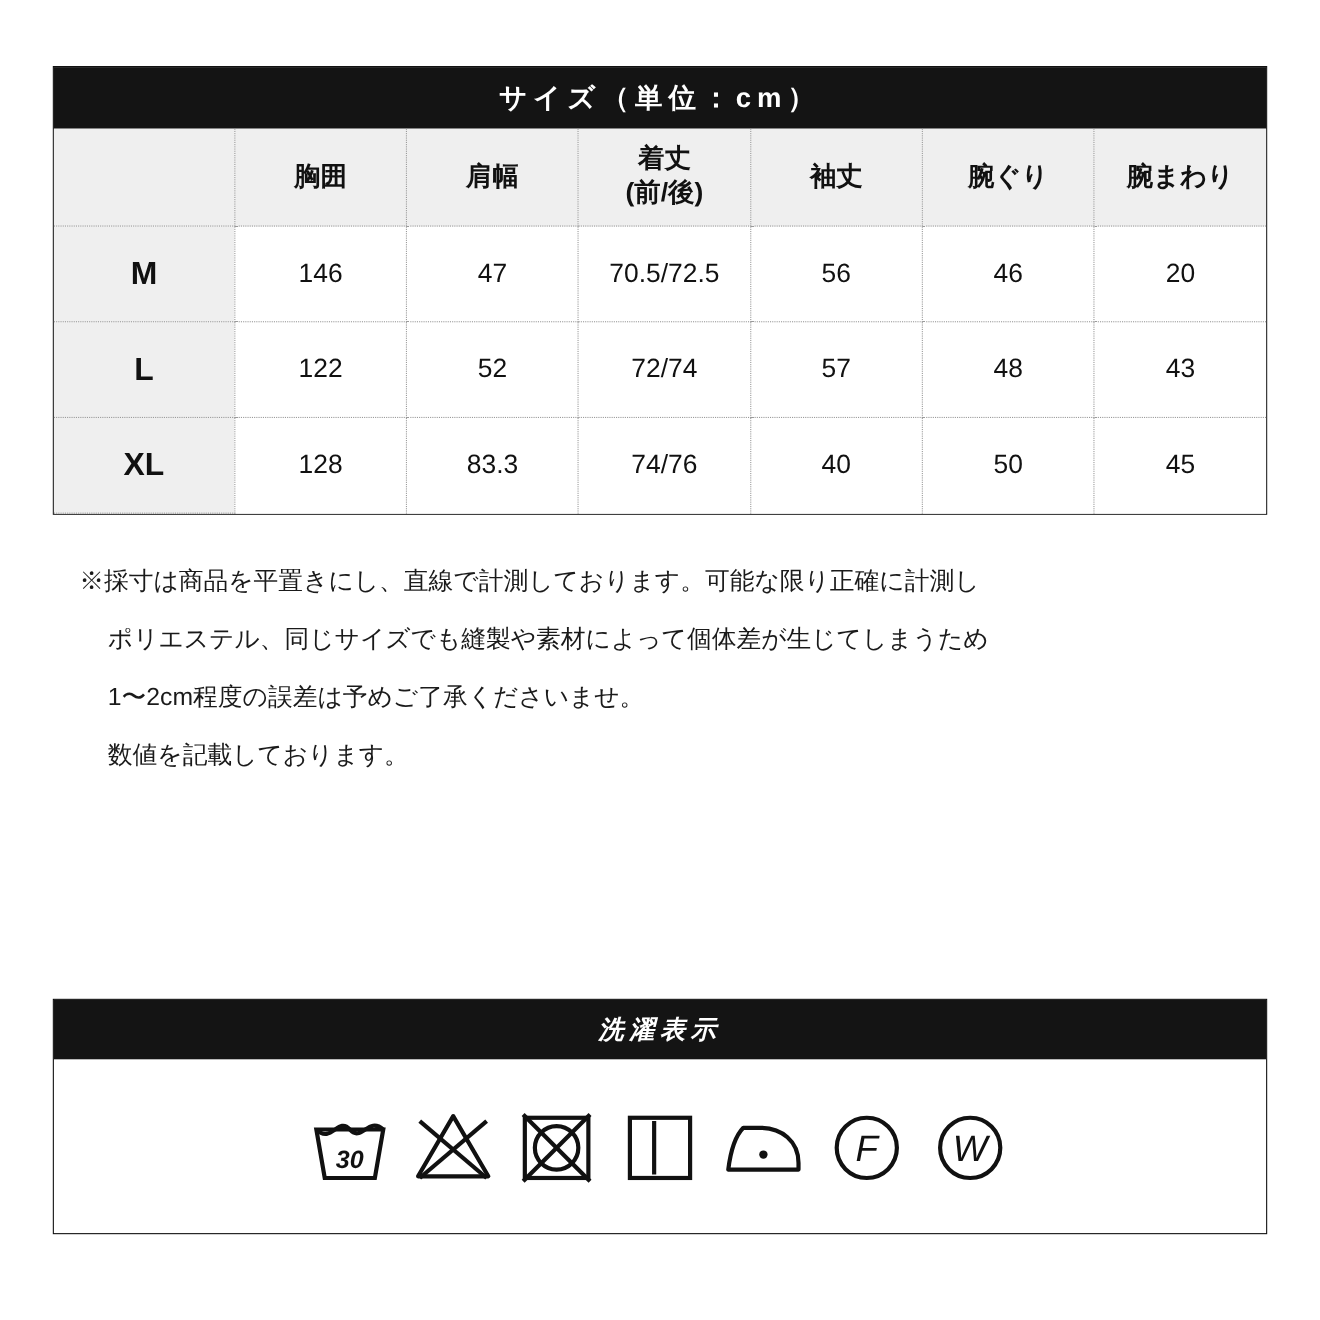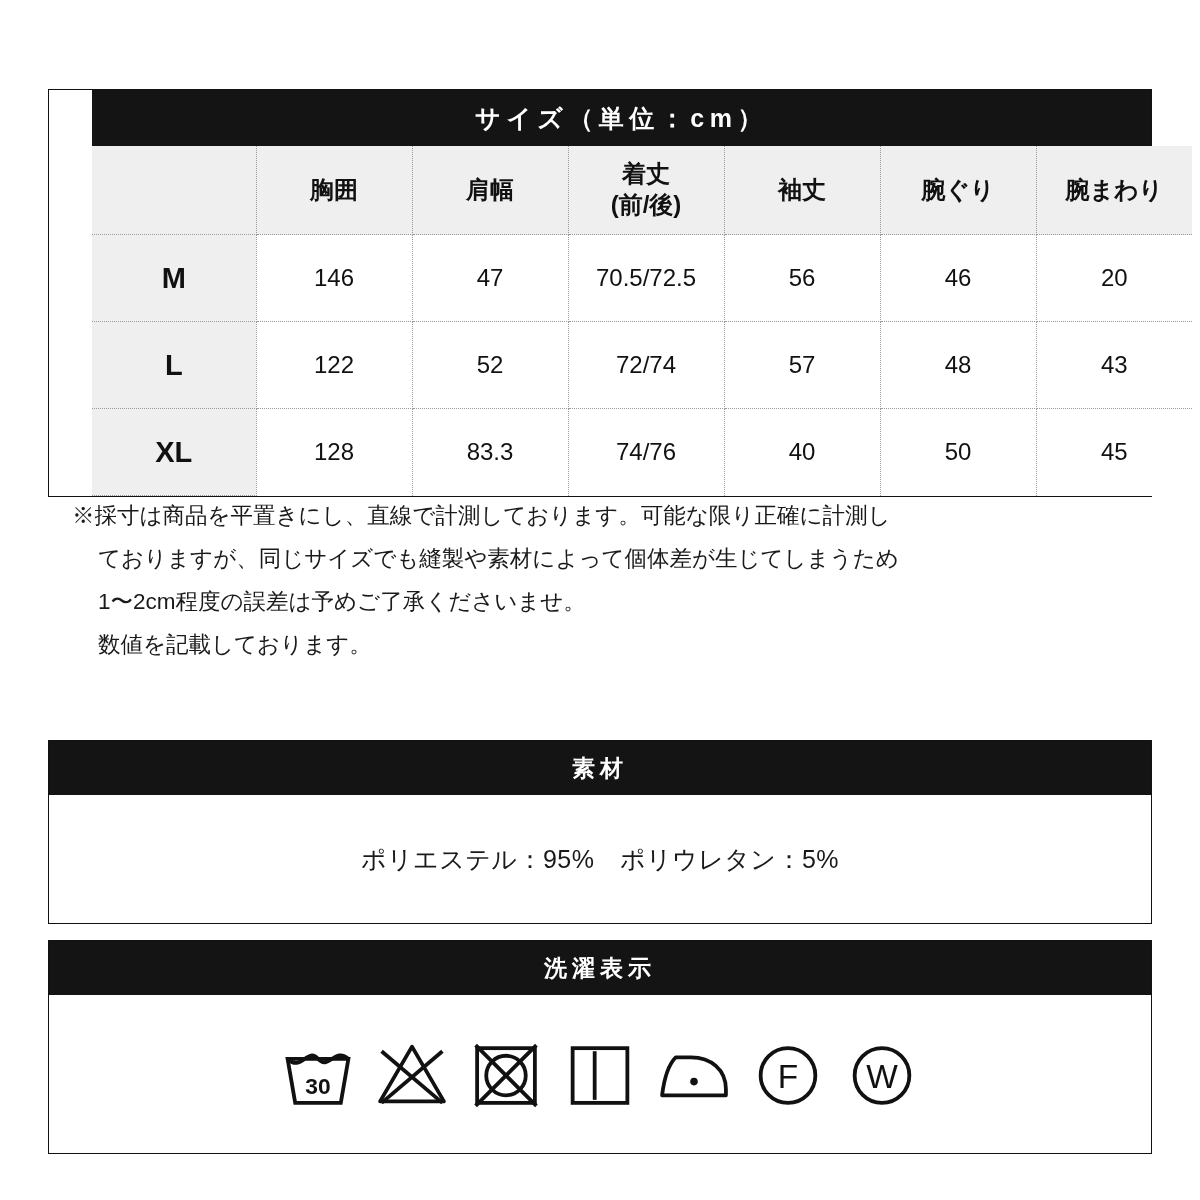--- a/index.html
+++ b/index.html
@@ -32,21 +32,21 @@
   }
   .band {
     background: #141414;
     color: #ffffff;
     text-align: center;
     font-weight: bold;
     letter-spacing: 0.22em;
   }
 
   
-  #size-section { top: 89px; padding-left: 43px; }
+  #size-section { top: 60px; }
   #size-band {
     height: 56px;
     line-height: 56px;
     font-size: 25px;
   }
   table.size-table {
     width: 100%;
     border-collapse: collapse;
     table-layout: fixed;
   }
@@ -86,41 +86,41 @@
   
   #notes {
     position: absolute;
     left: 72px;
     top: 496px;
     width: 1070px;
     font-size: 22.5px;
     line-height: 1.82;
     color: #1a1a1a;
   }
-  #notes p { margin: 0 0 2px 0; }
+  #notes p { margin: 12px 0 2px 0; }
   #notes .ind { padding-left: 26px; display: block; }
 
   
   #material-section { top: 740px; }
   #material-band {
     height: 54px;
     line-height: 54px;
     font-size: 23px;
   }
   #material-body {
     height: 128px;
     display: flex;
     align-items: center;
     justify-content: center;
     font-size: 25px;
     letter-spacing: 0.02em;
   }
 
   
-  #care-section { top: 940px; }
+  #care-section { top: 908px; font-style: italic; }
   #care-band {
     height: 54px;
     line-height: 54px;
     font-size: 23px;
   }
   #care-body {
     height: 158px;
     display: flex;
     align-items: center;
     justify-content: center;
@@ -197,29 +197,25 @@
           <td>40</td>
           <td>50</td>
           <td>45</td>
         </tr>
       </tbody>
     </table>
   </div>
 
   <div id="notes">
     <p>※採寸は商品を平置きにし、直線で計測しております。可能な限り正確に計測し</p>
-    <p class="ind">ておりますが、同じサイズでも縫製や素材によって個体差が生じてしまうため</p>
+    <p class="ind">ポリエステル、同じサイズでも縫製や素材によって個体差が生じてしまうため</p>
     <p class="ind">1〜2cm程度の誤差は予めご了承くださいませ。</p>
     <p class="ind">数値を記載しております。</p>
   </div>
 
-  <div class="section" id="material-section">
-    <div class="band" id="material-band">素材</div>
-    <div id="material-body">ポリエステル：95%　ポリウレタン：5%</div>
-  </div>
 
   <div class="section" id="care-section">
     <div class="band" id="care-band">洗濯表示</div>
     <div id="care-body">
 
       <svg class="care-icon" viewBox="0 0 100 100">
         <path d="M10 30 L90 30 L80 88 L20 88 Z" fill="none" stroke="#111" stroke-width="5"></path>
         <path d="M10 30 C 28 48, 36 14, 50 30 C 64 46, 72 14, 90 30" fill="none" stroke="#111" stroke-width="5" stroke-linejoin="round"></path>
         <text x="50" y="76" text-anchor="middle" font-family="Liberation Sans, sans-serif" font-size="30" font-weight="bold" fill="#111">30</text>
       </svg>

